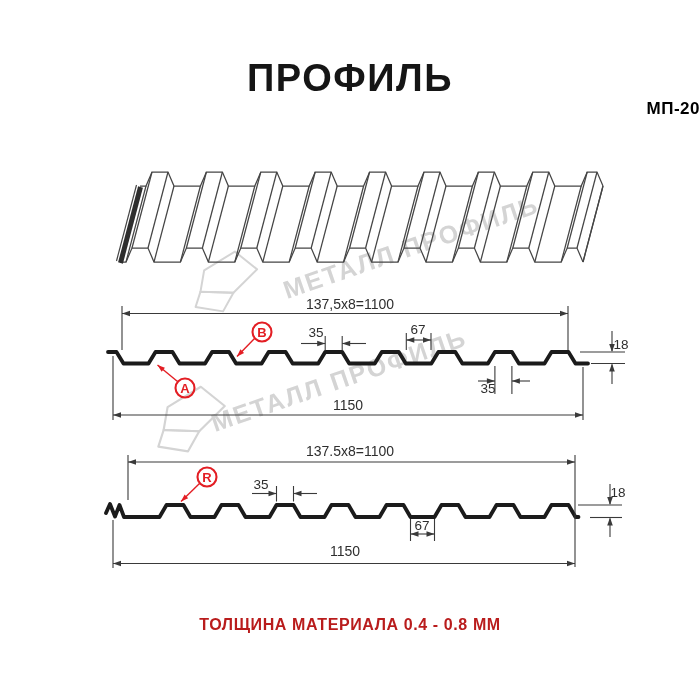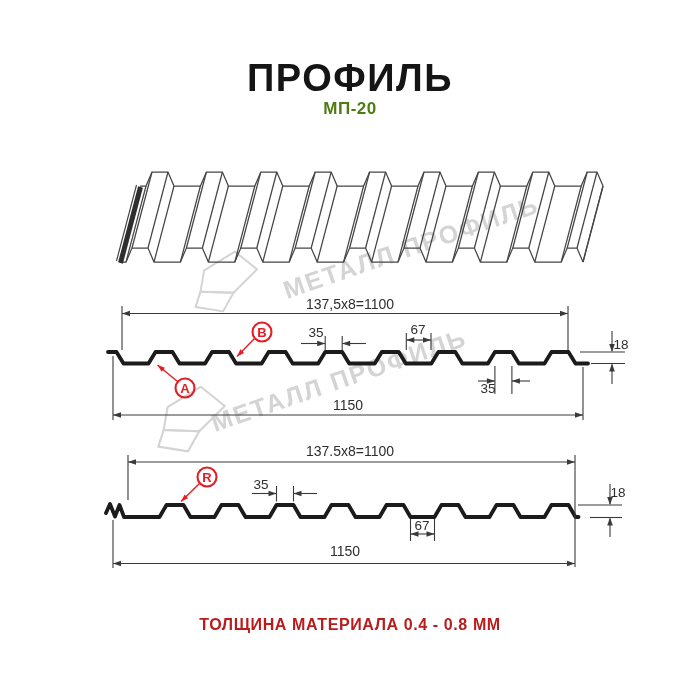--- a/index.html
+++ b/index.html
@@ -1,21 +1,21 @@
 <!DOCTYPE html>
 <html><head>
 <meta charset="utf-8">
 <style>
   html,body{margin:0;padding:0;background:#ffffff;}
   #stage{position:relative;width:700px;height:700px;background:#ffffff;overflow:hidden;
          font-family:"Liberation Sans", sans-serif;}
   .title{position:absolute;top:57px;left:0;width:700px;text-align:center;
          font-size:38px;font-weight:bold;letter-spacing:1.5px;color:#151515;}
-  .subtitle{position:absolute;top:99px;left:0;width:700px;text-align:center;
-         font-size:17px;font-weight:bold;letter-spacing:.5px;color:#4d7c0f;}
+  .subtitle{position:absolute;top:99px;left:0;width:700px;text-align:right;
+         font-size:17px;font-weight:bold;letter-spacing:.5px;color:#000000;}
   .footer{position:absolute;top:616px;left:0;width:700px;text-align:center;
          font-size:16px;font-weight:bold;letter-spacing:.6px;color:#b91c1c;}
   svg{position:absolute;left:0;top:0;}
   text.dim{font-family:"Liberation Sans",sans-serif;font-size:14px;fill:#2e2e2e;}
   text.dims{font-family:"Liberation Sans",sans-serif;font-size:13.5px;fill:#2e2e2e;}
   text.marker{font-family:"Liberation Sans",sans-serif;font-size:13px;font-weight:bold;fill:#e31e24;}
   text.wm{font-family:"Liberation Sans",sans-serif;font-size:25px;font-weight:bold;
           letter-spacing:2px;fill:#d4d4d4;}
 </style>
 </head>

